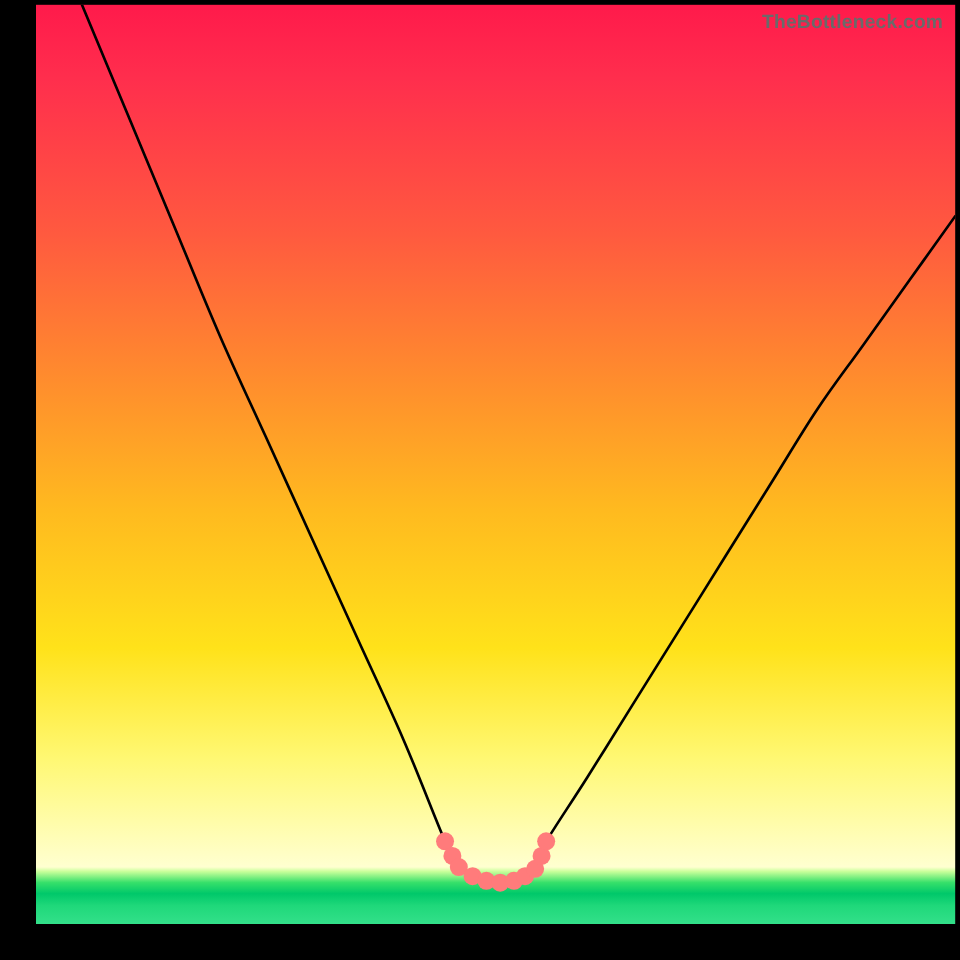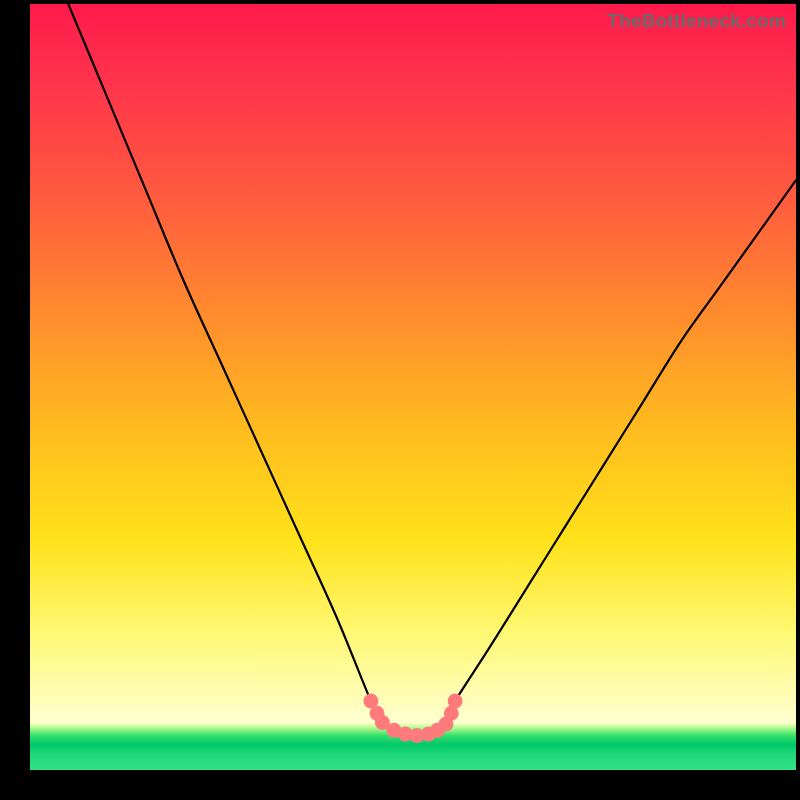--- a/index.html
+++ b/index.html
@@ -38,21 +38,21 @@
         #36e06a 95.5%,
         #00c86a 96.7%,
         #1fd87a 98%,
         #33e08a 100%
       );
   }
   .watermark {
     position: absolute;
     top: 6px;
     right: 10px;
-    font-size: 19px;
+    font-size: 16px;
     font-weight: 600;
     color: #6a6a6a;
     letter-spacing: 0.2px;
     user-select: none;
   }
   svg.curve {
     position: absolute;
     left: 0;
     top: 0;
     width: 766px;

